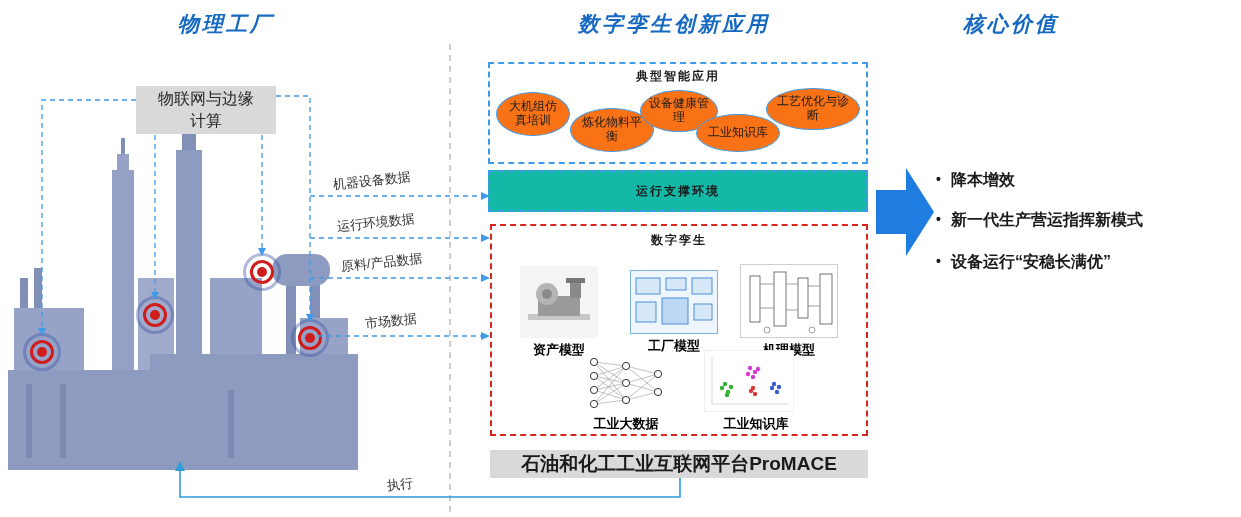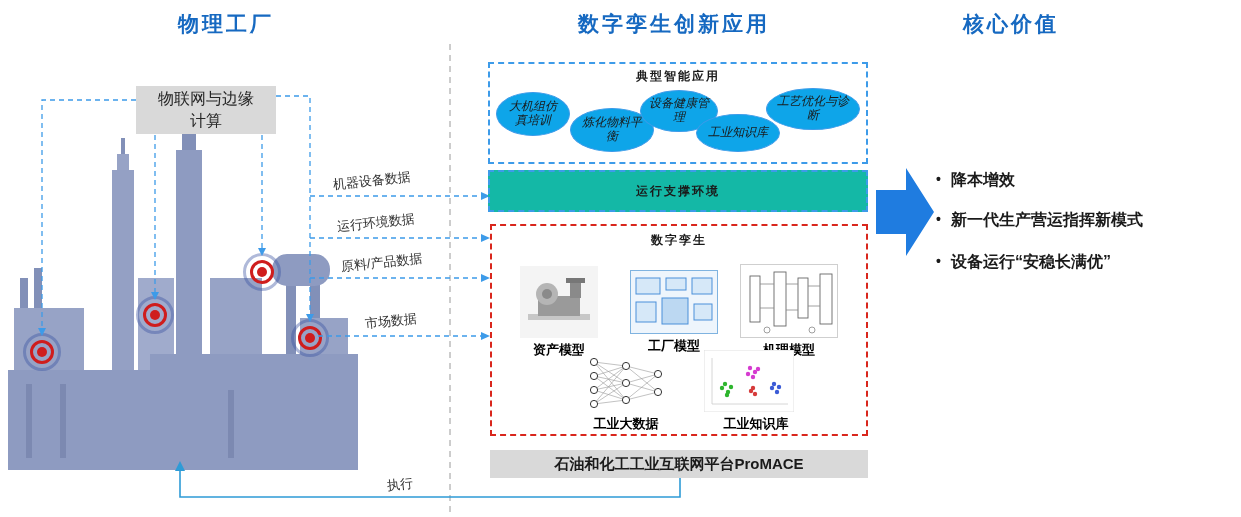--- a/index.html
+++ b/index.html
@@ -3,52 +3,52 @@
 <meta charset="utf-8">
 <style>
   html,body { margin:0; padding:0; background:#fff; }
   .canvas {
     position:relative; width:1241px; height:517px; background:#ffffff;
     font-family:"Liberation Sans","DejaVu Sans",sans-serif; overflow:hidden;
     color:#1a1a1a;
   }
   .section-title {
     position:absolute; font-size:21px; font-weight:bold; color:#1669C1;
-    letter-spacing:3px; white-space:nowrap;
+    letter-spacing:3px; white-space:nowrap;font-style:italic;
   }
   
   .iot-box {
     position:absolute; left:136px; top:86px; width:140px; height:48px;
     background:#D9D9D9; color:#262626; font-size:16px;
     display:flex; align-items:center; justify-content:center; text-align:center;
     line-height:1.35; padding:0 22px; box-sizing:border-box;
   }
   
   .dashed-blue { position:absolute; border:2px dashed #3D9BE9; box-sizing:border-box; background:#fff; }
   .dashed-red  { position:absolute; border:2px dashed #D9261C; box-sizing:border-box; background:#fff; }
   .box-title {
     position:absolute; left:0; right:0; text-align:center;
     font-size:12px; font-weight:bold; color:#1a1a1a; letter-spacing:2px;
   }
   .ellipse {
     position:absolute; border:1px solid #3D9BE9; border-radius:50%;
-    background:#0ea5e9; display:flex; align-items:center; justify-content:center;
+    background:#f97316; display:flex; align-items:center; justify-content:center;
     text-align:center; font-size:12px; color:#1a1a1a; line-height:1.15;
-    padding:2px 8px; box-sizing:border-box;font-style:italic;
+    padding:2px 8px; box-sizing:border-box;
   }
   .support-box {
     position:absolute; left:488px; top:170px; width:380px; height:42px;
     border:2px dashed #3D9BE9; box-sizing:border-box; background:#14b8a6;
     display:flex; align-items:center; justify-content:center;
     font-size:12px; font-weight:bold; letter-spacing:2px; color:#1a1a1a;
   }
   .platform-bar {
     position:absolute; left:490px; top:450px; width:378px; height:28px;
     background:#D9D9D9; display:flex; align-items:center; justify-content:center;
-    font-size:15px; font-weight:bold; color:#1a1a1a;
+    font-size:19px; font-weight:bold; color:#1a1a1a;
   }
   
   .model { position:absolute; text-align:center; }
   .model svg { display:block; background:#fff; }
   .model .cap { margin-top:3px; font-size:13px; font-weight:bold; color:#000000; white-space:nowrap; }
   
   .flow-label {
     position:absolute; font-size:13px; color:#333; white-space:nowrap;
     transform:rotate(-6deg); transform-origin:left bottom;
   }

